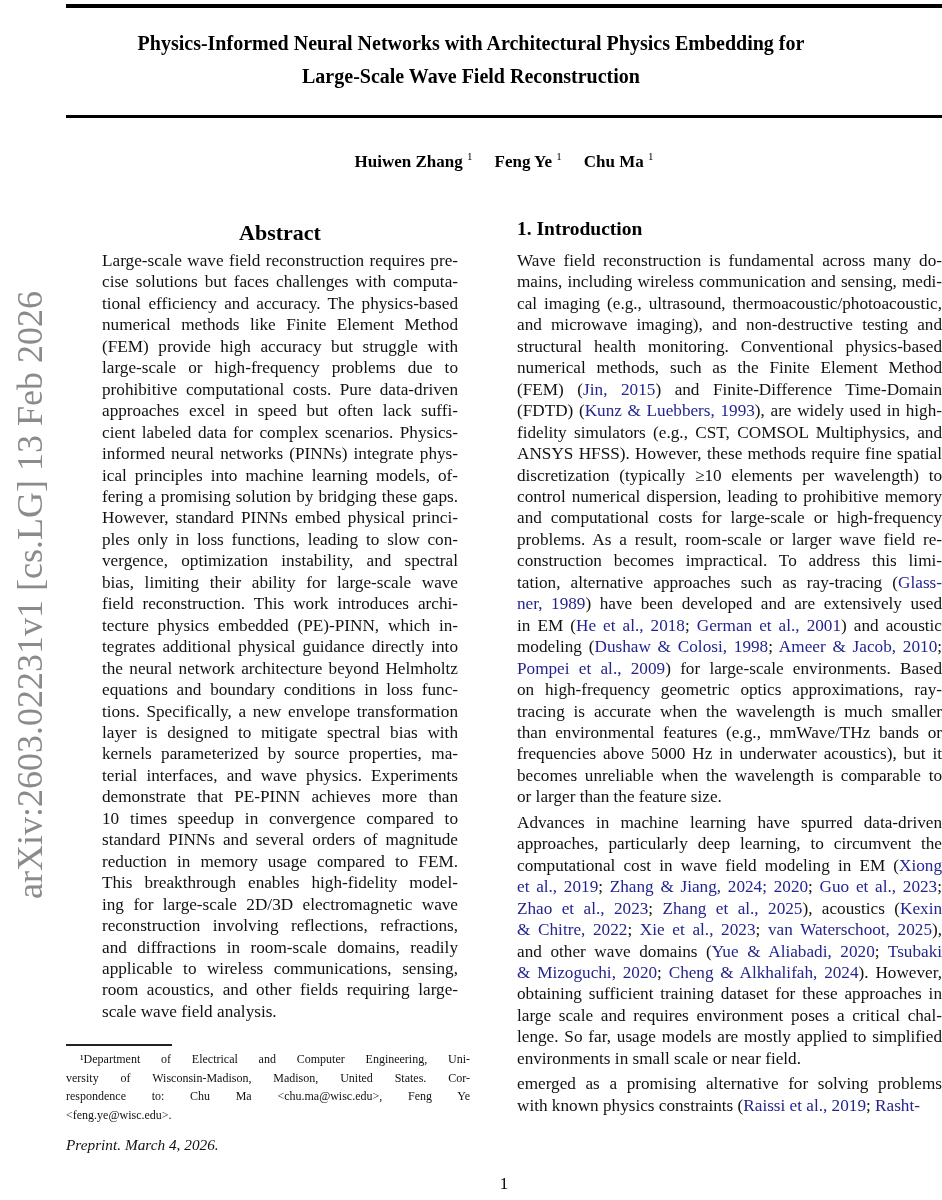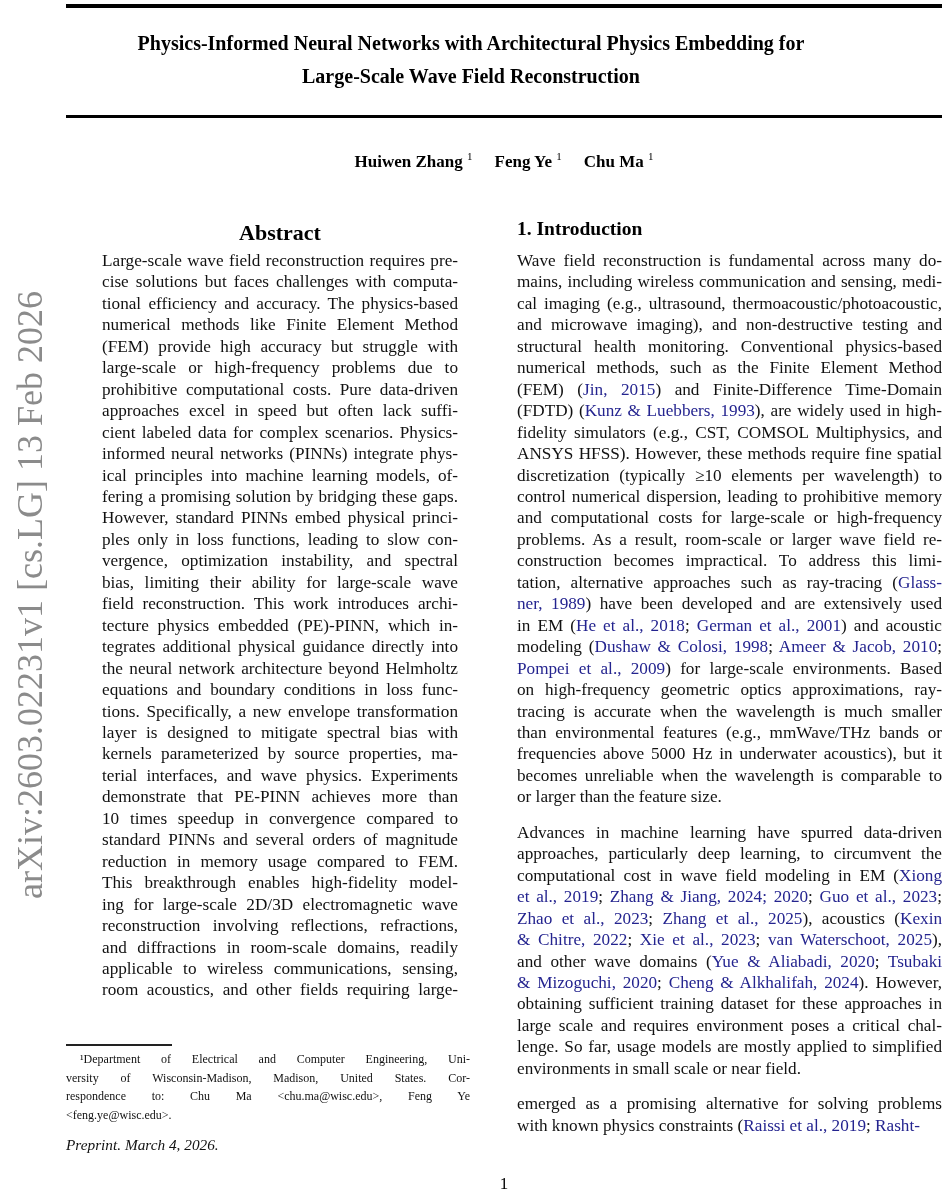--- a/index.html
+++ b/index.html
@@ -48,21 +48,21 @@
   }
   .intro-heading{
     position:absolute;left:517px;top:218px;width:425px;
     font-weight:bold;font-size:19.5px;color:#000;
   }
   .intro-body{
     position:absolute;left:517px;top:250px;width:425px;
     font-size:17.2px;line-height:21.45px;
   }
   .para{margin:0 0 0 0;}
-  .para + .para{margin-top:14px;font-family:Liberation Serif, serif;}
+  .para + .para{margin-top:4px;font-family:Liberation Serif, serif;}
 
   .tline{
     text-align:justify;
     text-align-last:justify;
     white-space:normal;
   }
   .tline.tlast{text-align-last:left;}
 
   .cite{color:#24248f;}
 
@@ -128,20 +128,21 @@
       <div class="tline"><span>demonstrate that PE-PINN achieves more than</span></div>
       <div class="tline"><span>10 times speedup in convergence compared to</span></div>
       <div class="tline"><span>standard PINNs and several orders of magnitude</span></div>
       <div class="tline"><span>reduction in memory usage compared to FEM.</span></div>
       <div class="tline"><span>This breakthrough enables high-fidelity model-</span></div>
       <div class="tline"><span>ing for large-scale 2D/3D electromagnetic wave</span></div>
       <div class="tline"><span>reconstruction involving reflections, refractions,</span></div>
       <div class="tline"><span>and diffractions in room-scale domains, readily</span></div>
       <div class="tline"><span>applicable to wireless communications, sensing,</span></div>
       <div class="tline"><span>room acoustics, and other fields requiring large-</span></div>
+      <div class="tline tlast"><span>scale wave field analysis.</span></div>
     </div>
 
   <div class="intro-heading">1. Introduction</div>
   <div class="intro-body">
     <div class="para">
         <div class="tline"><span>Wave field reconstruction is fundamental across many do-</span></div>
         <div class="tline"><span>mains, including wireless communication and sensing, medi-</span></div>
         <div class="tline"><span>cal imaging (e.g., ultrasound, thermoacoustic/photoacoustic,</span></div>
         <div class="tline"><span>and microwave imaging), and non-destructive testing and</span></div>
         <div class="tline"><span>structural health monitoring. Conventional physics-based</span></div>

